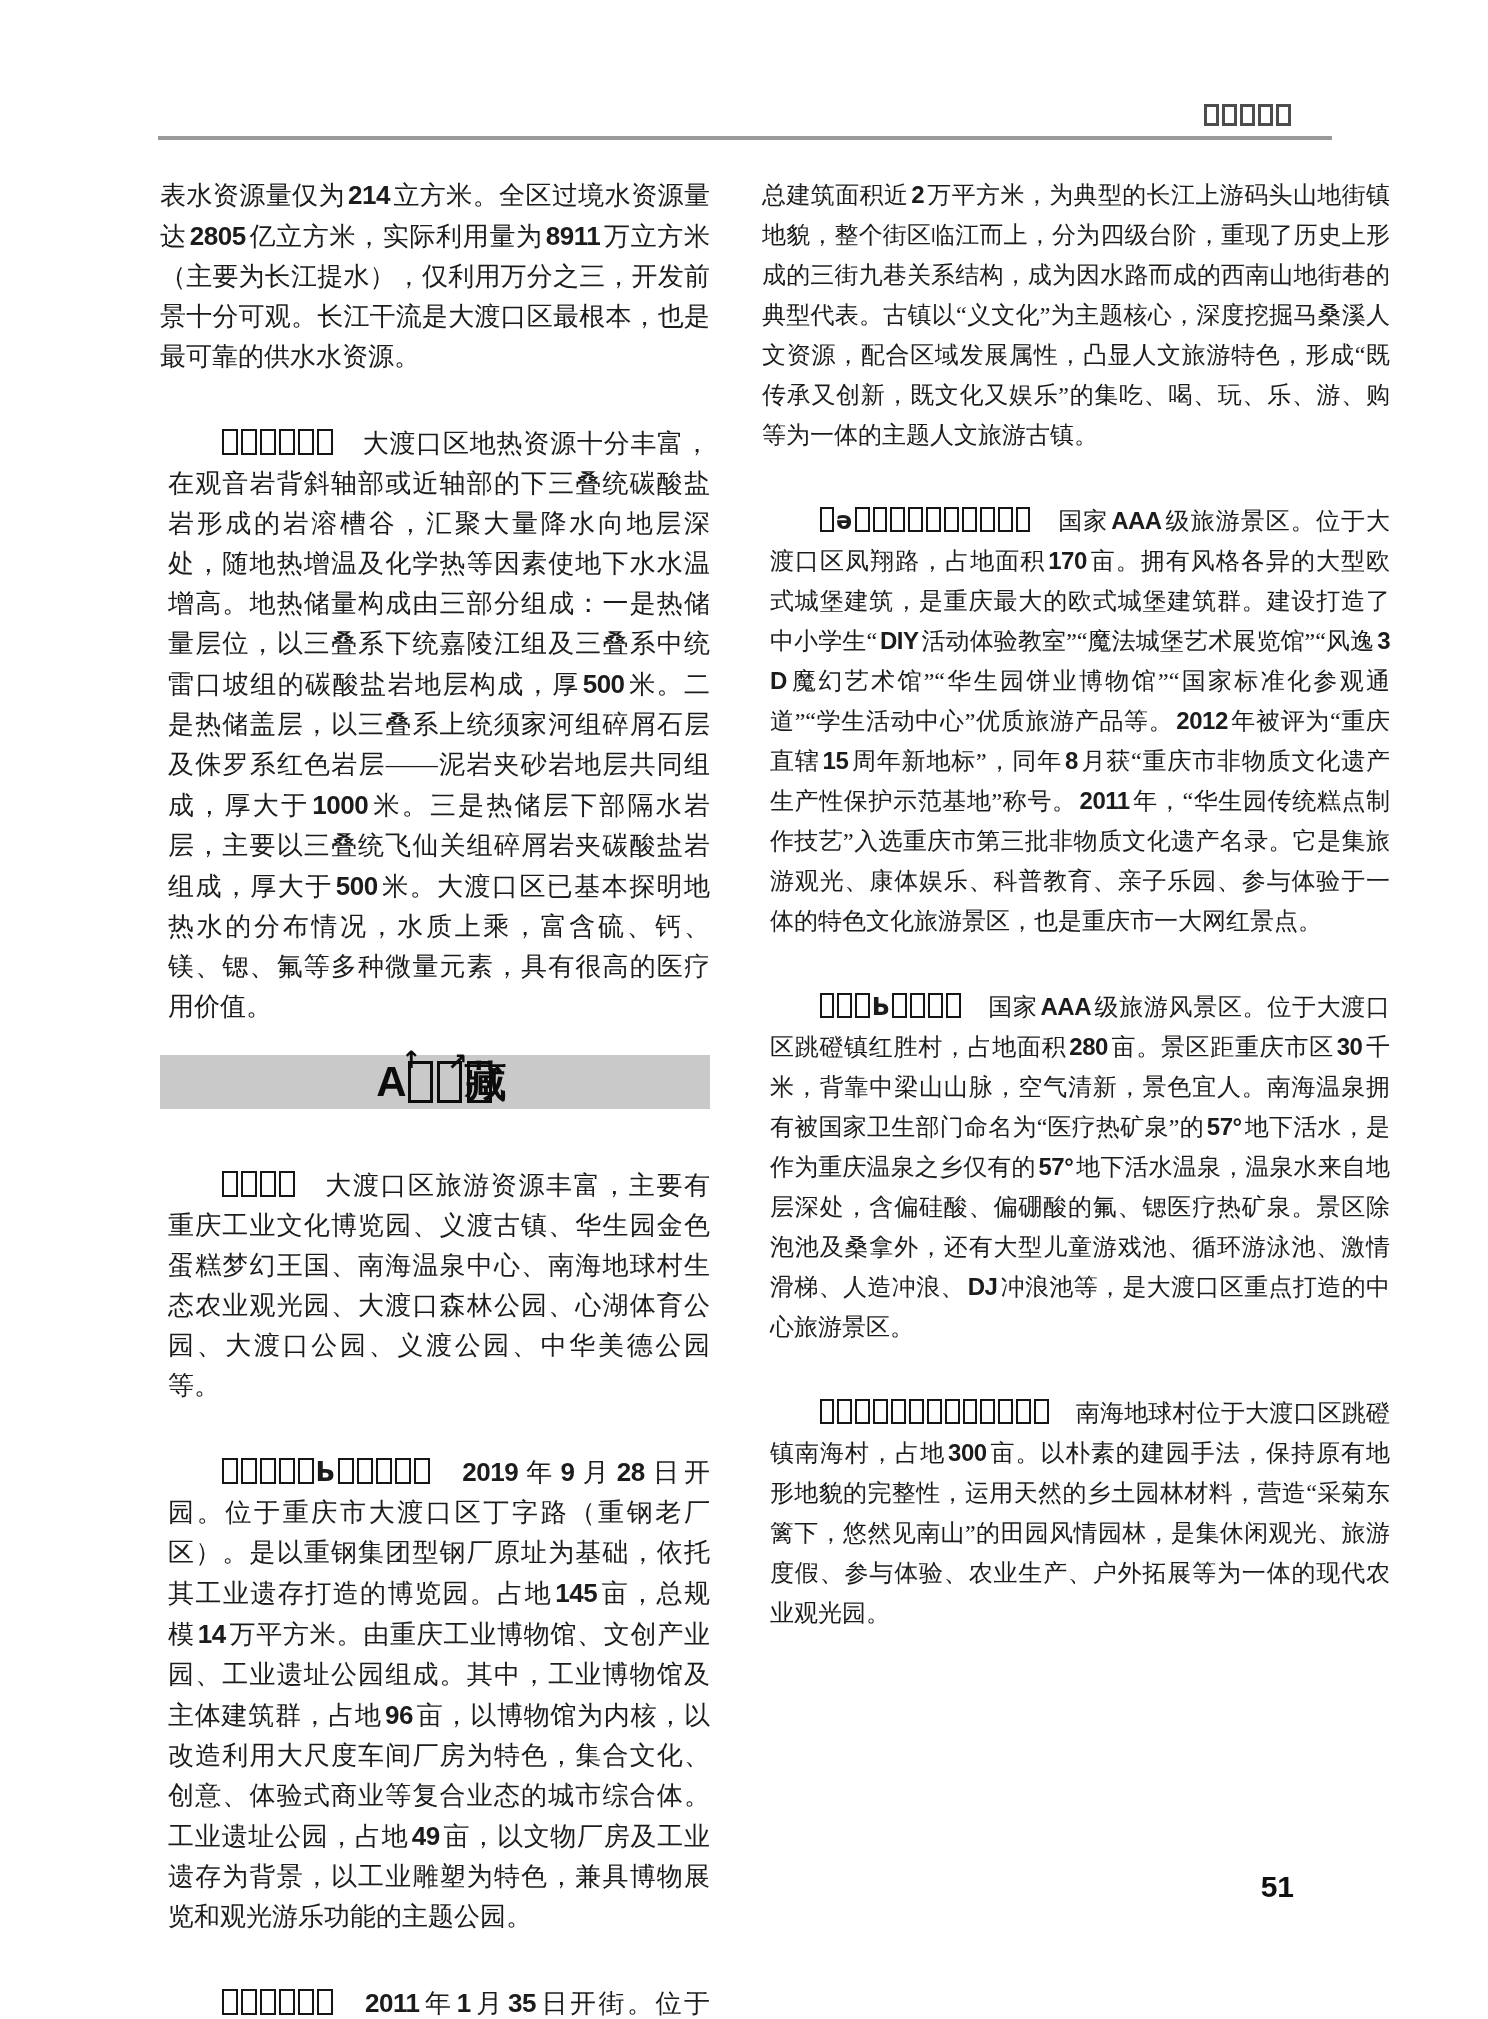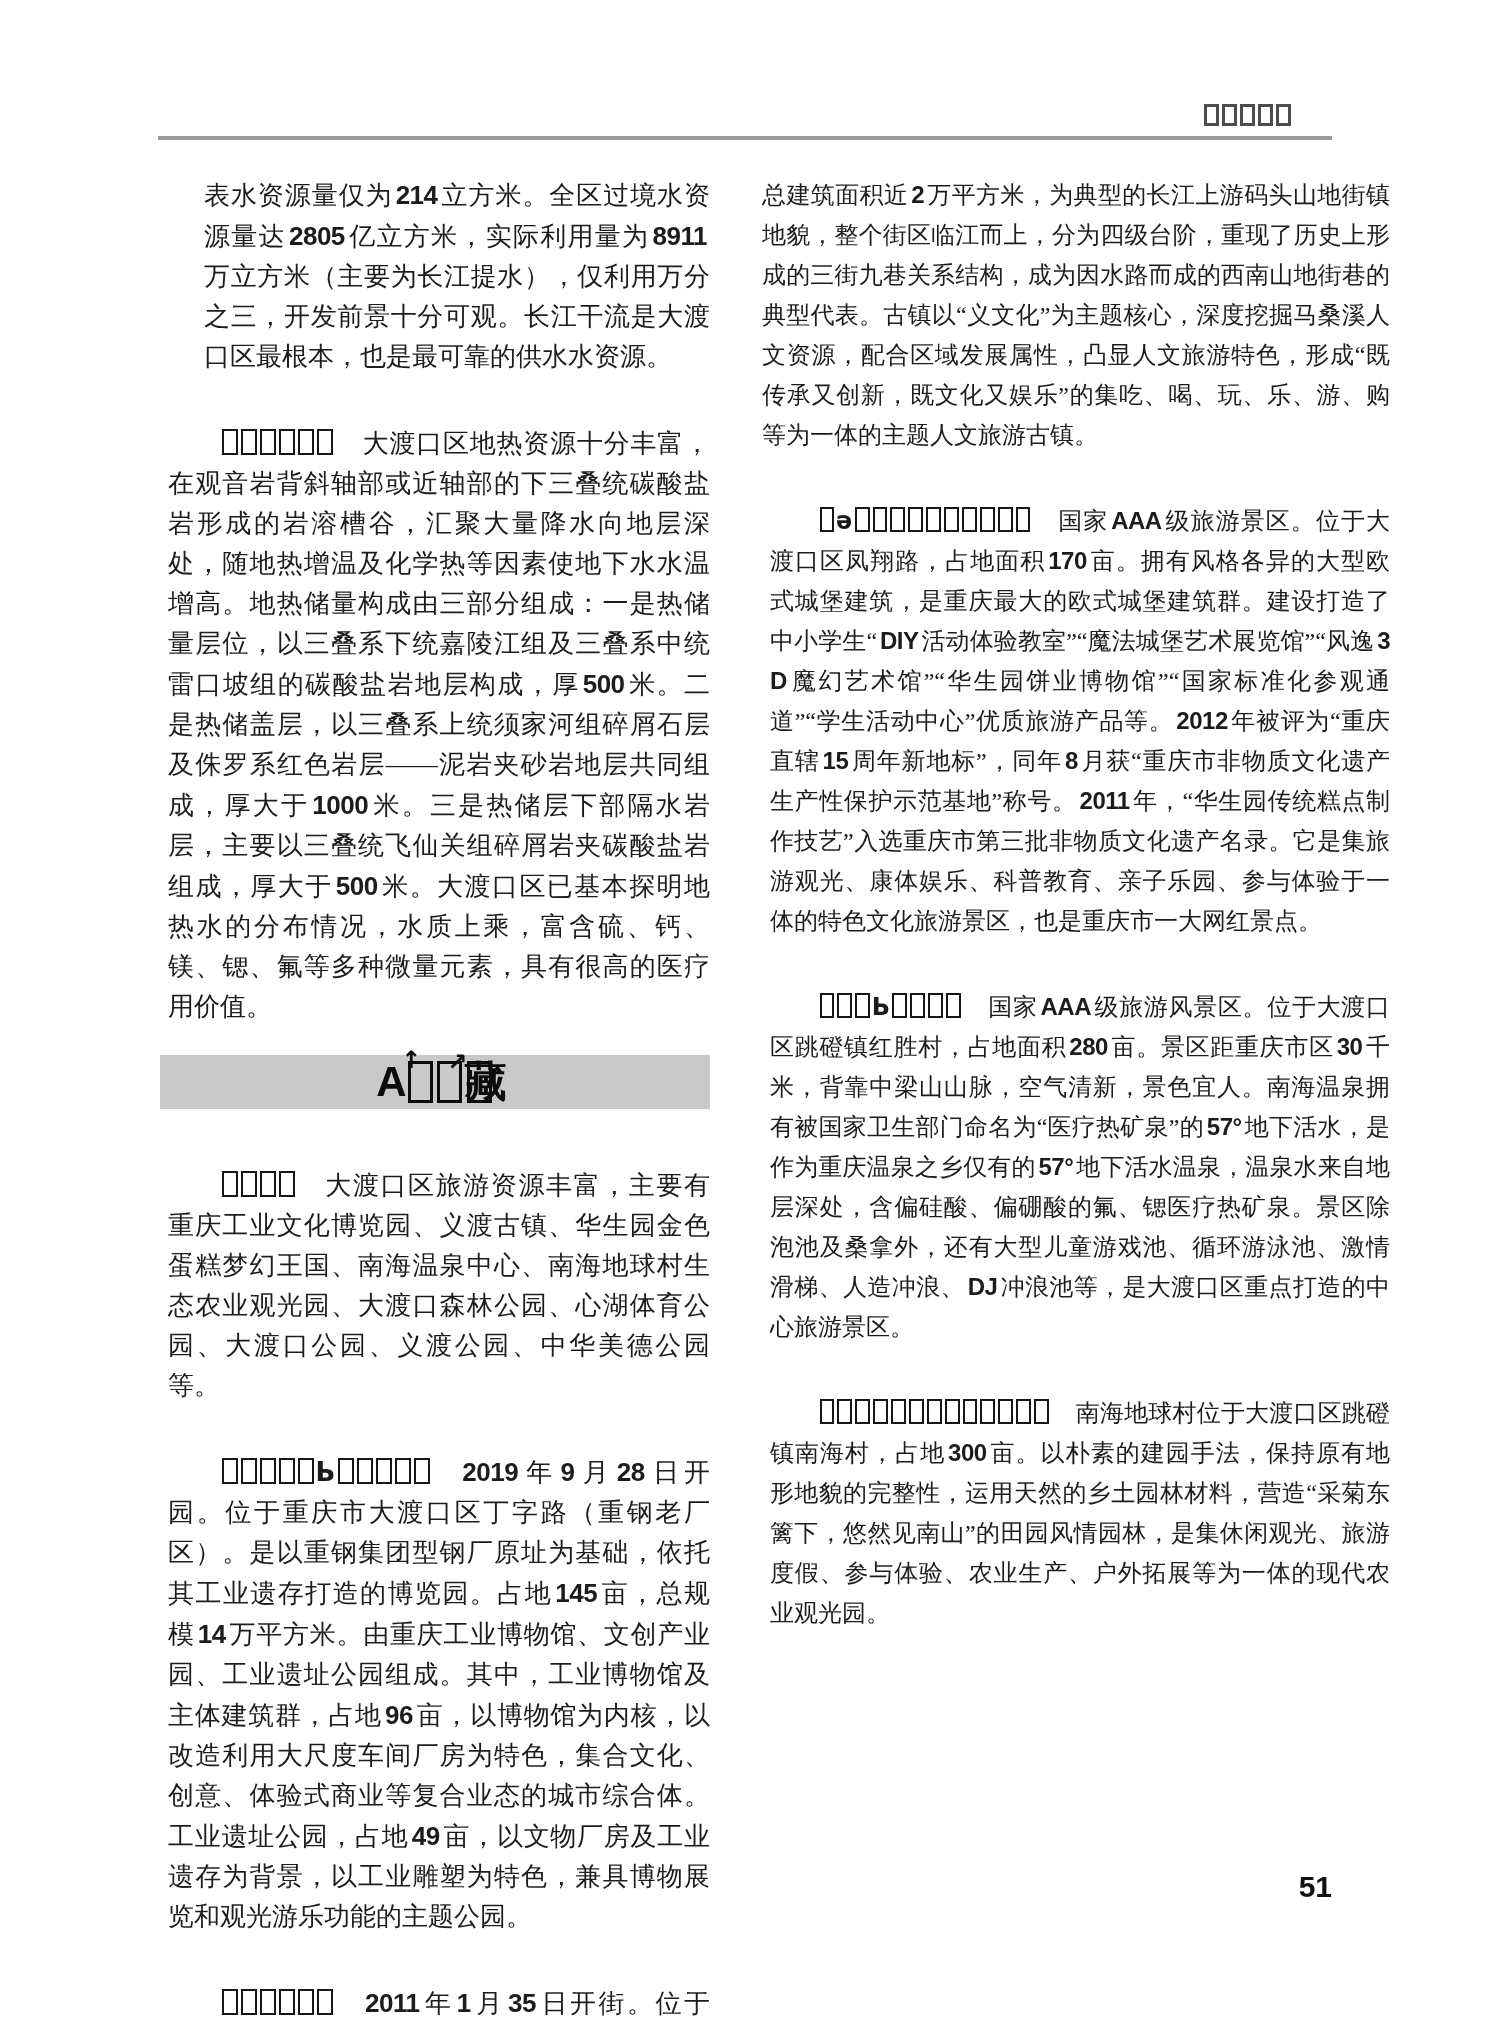--- a/index.html
+++ b/index.html
@@ -13,40 +13,40 @@
   .page-header { position:absolute; left:1202px; top:101px; height:28px; display:flex; align-items:center; }
   .page-header .tofu { width:15px; height:22px; border:3px solid #4d4d4d; margin:0 1.5px; vertical-align:middle; background:#fff; }
 
   
   .cols { position:absolute; left:160px; top:155px; width:1230px; display:flex; align-items:flex-start; }
   .col-left  { width:550px; margin-right:52px; font-size:26px; }
   .col-right { width:628px; font-size:24px; }
 
   p.para { margin:46px 0 0 0; line-height:40px; text-align:justify; word-break:break-all; }
   p.para.indent { text-indent:2em;margin-left:8px; }
-  #left-top  p:first-child { margin-top:20px;margin-left:44px; }
+  #left-top  p:first-child { margin-top:20px; }
   #right-col p:first-child { margin-top:20px; }
   #left-bottom p:first-child { margin-top:56px; }
 
   .phead { font-family:"DejaVu Sans","Liberation Sans",sans-serif; font-weight:700; margin-right:1.05em; letter-spacing:1px; }
   .tofu { display:inline-block; width:0.62em; height:1.02em; border:2px solid #161616; margin:0 1.5px;
           vertical-align:-0.12em; background:transparent; box-sizing:border-box; }
   .latin { font-family:"Liberation Sans","DejaVu Sans",sans-serif; font-weight:600; margin:0 0.12em; letter-spacing:-0.5px; }
 
   
   .banner { margin-top:28px; height:54px; background:#c9c9c9;
             display:flex; align-items:center; justify-content:center;
             font-size:42px; font-family:"DejaVu Sans","Liberation Sans",sans-serif; font-weight:600; color:#0c0c0c; }
   .banner .latin { font-weight:700; margin:0; }
   .banner .tofu { width:0.60em; height:1.02em; border:3px solid #0c0c0c; margin:0 2px; position:relative; vertical-align:-0.14em; }
   .banner .tofu:nth-child(2)::after { content:"\2191"; position:absolute; left:-10px; top:-18px; font-size:24px; font-weight:700; }
   .banner .tofu:nth-child(3)::after { content:"\2197"; position:absolute; right:-8px; top:-16px; font-size:24px; font-weight:700; }
   .banner .tofu:nth-child(4) { margin-left:-0.95em; }
 
-  .pageno { position:absolute; left:1262px; top:1870px; width:70px; text-align:right;
+  .pageno { position:absolute; left:1224px; top:1870px; width:70px; text-align:right;
             font-family:"Liberation Sans","DejaVu Sans",sans-serif; font-weight:600; font-size:30px; color:#111; }
 </style>
 </head>
 <body>
 
 <div class="page-header">
     <span class="tofu"></span>
     <span class="tofu"></span>
     <span class="tofu"></span>
     <span class="tofu"></span>

